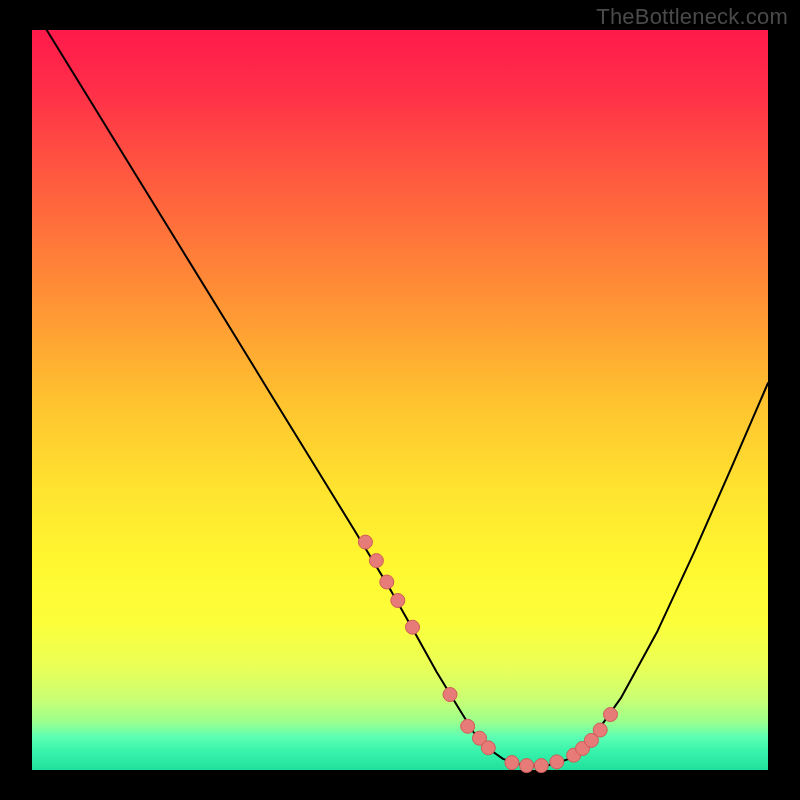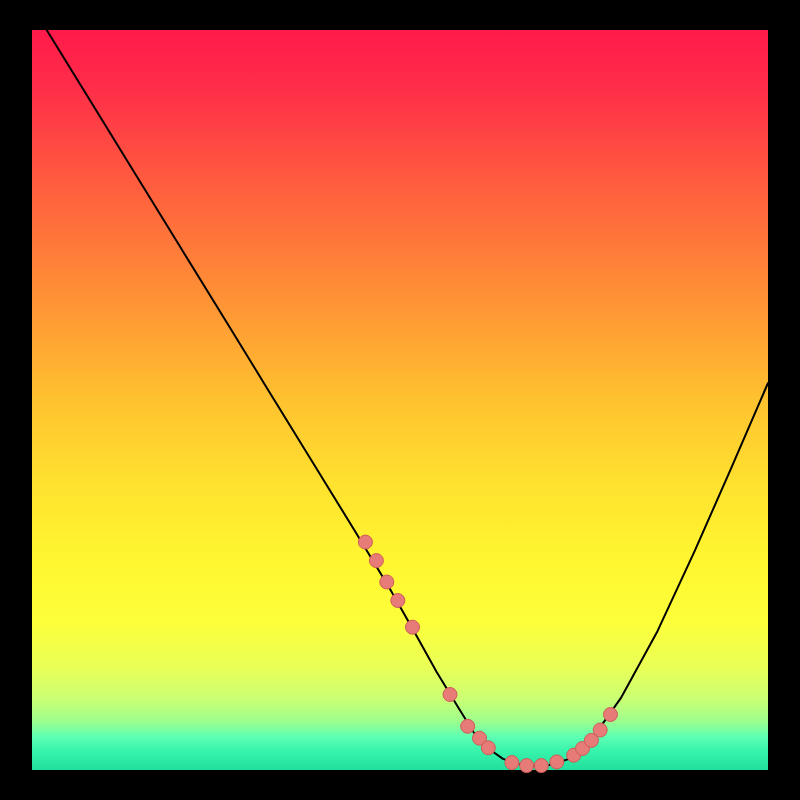--- a/index.html
+++ b/index.html
@@ -32,20 +32,21 @@
   svg.plot {
     position: absolute;
     top: 0;
     left: 0;
   }
 </style>
 </head>
 <body>
 
 <div class="frame">
+  <div class="watermark">TheBottleneck.com</div>
   <svg class="plot" width="800" height="800" viewBox="0 0 800 800">
       <defs>
         <linearGradient id="bg-grad" x1="0" y1="0" x2="0" y2="1">
           <stop offset="0%" stop-color="#ff1a4b"></stop>
           <stop offset="8%" stop-color="#ff2e49"></stop>
           <stop offset="20%" stop-color="#ff5a3f"></stop>
           <stop offset="35%" stop-color="#ff8d36"></stop>
           <stop offset="50%" stop-color="#ffc22f"></stop>
           <stop offset="62%" stop-color="#ffe32f"></stop>
           <stop offset="72%" stop-color="#fff730"></stop>

